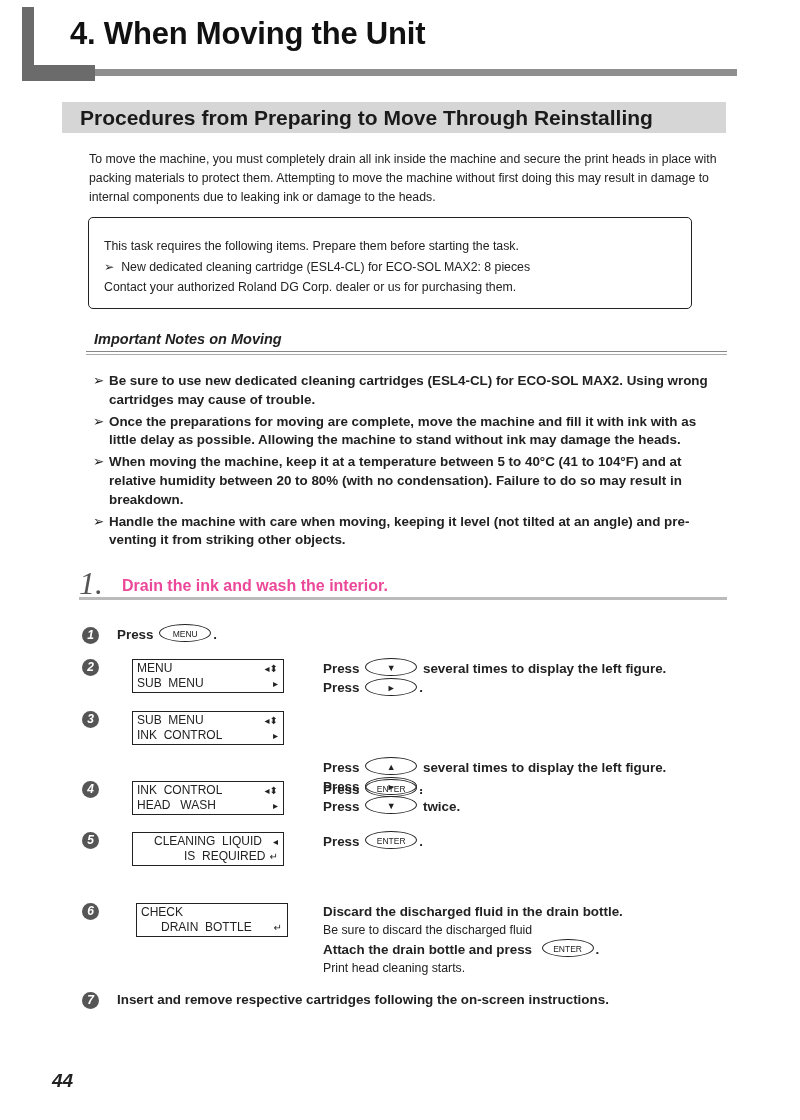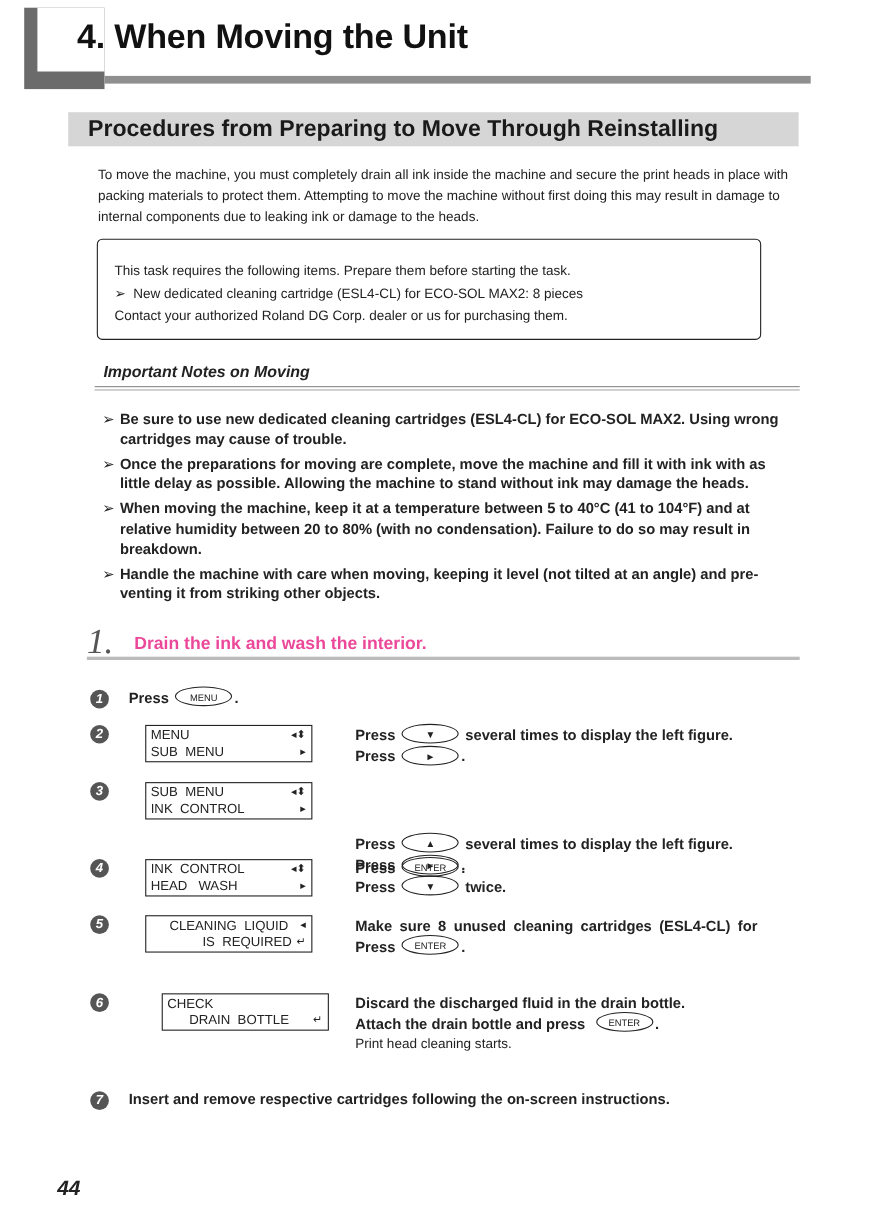--- a/index.html
+++ b/index.html
@@ -103,31 +103,31 @@
 <div class="instr" style="left:323px;top:780px;">
   <span>Press</span> <span class="key">ENTER</span><span>.</span>
 </div>
 
 <div class="circ" style="left:82px;top:832px;">5</div>
 <div class="lcd" style="left:132px;top:832px;text-align:center;">
   <div class="l1"><span>CLEANING  LIQUID</span><span class="ico">◂</span></div>
   <div class="l2"><span>          IS  REQUIRED</span><span class="ico">↵</span></div>
 </div>
 <div class="instr" style="left:323px;top:832px;width:395px;">
-  <div style="word-spacing:3px;">Make sure 8 unused cleaning cartridges (ESL4-CL) for</div>
   <div><span>Press</span> <span class="key">ENTER</span><span>.</span></div>
 </div>
 
 <div class="circ" style="left:82px;top:903px;">6</div>
-<div class="lcd" style="left:147px;top:903px;">
+<div class="lcd" style="left:136px;top:903px;">
   <div class="l1"><span>CHECK</span><span class="ico"></span></div>
   <div class="l2"><span>      DRAIN  BOTTLE</span><span class="ico">↵</span></div>
 </div>
 <div class="instr" style="left:323px;top:902px;">
   <div>Discard the discharged fluid in the drain bottle.</div>
+  <div class="normal">Be sure to discard the discharged fluid</div>
   <div><span>Attach the drain bottle and press</span> &nbsp;<span class="key">ENTER</span><span>.</span></div>
   <div class="normal">Print head cleaning starts.</div>
 </div>
 
 <div class="circ" style="left:82px;top:992px;">7</div>
 <div class="instr" style="left:117px;top:990px;">Insert and remove respective cartridges following the on-screen instructions.</div>
 
 <div class="abs" id="page-num">44</div>
 
 </body></html>

